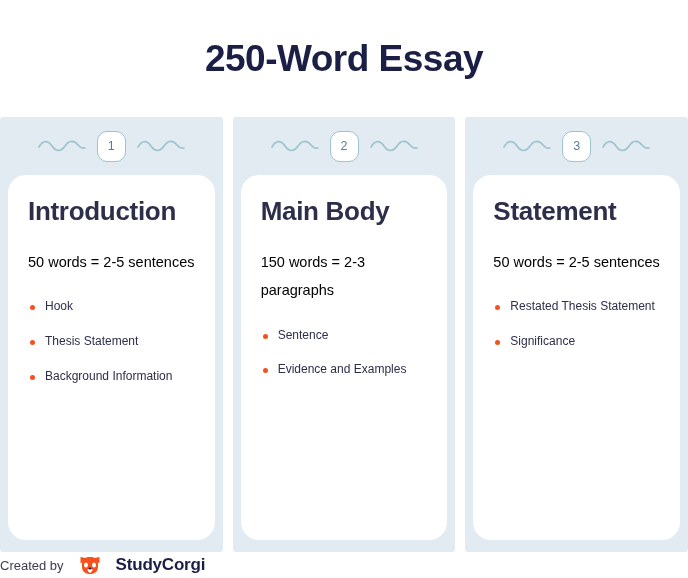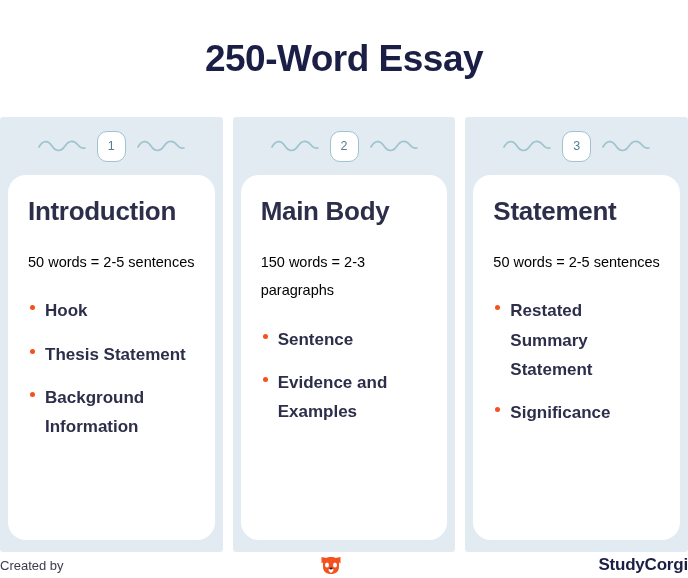--- a/index.html
+++ b/index.html
@@ -132,46 +132,45 @@
 
   .bullets {
     list-style: none;
     margin: 0;
     padding: 0;
   }
 
   .bullets li {
     position: relative;
     padding-left: 17px;
-    font-size: 17px;
+    font-size: 12px;
     line-height: 1.72;
     color: #2d2e4a;
     margin-bottom: 14px;
-    font-weight: bold;
   }
 
   .bullets li:last-child { margin-bottom: 0; }
 
   .bullets li::before {
     content: "";
     position: absolute;
     left: 2px;
     top: 9px;
     width: 5px;
     height: 5px;
     border-radius: 50%;
     background: #f4511e;
   }
 
   
   .footer {
     flex: 1 1 auto;
     display: flex;
     align-items: center;
-    justify-content: space-between;
+    justify-content: flex-start;
     gap: 15px;
     background: #ffffff;
   }
 
   .footer-text {
     font-size: 13px;
     color: #3c3c50;
   }
 
   .brand-logo {
@@ -251,21 +250,21 @@
         </svg>
         <div class="step-badge">3</div>
         <svg class="wave" viewBox="0 0 48 16">
           <path d="M1 9 C5 2, 10 2, 14 8 C18 14, 23 14, 27 8 C31 2, 36 2, 40 7 C42 9.5, 44.5 10.5, 47 10" fill="none" stroke="#9ec4cf" stroke-width="1.7" stroke-linecap="round"></path>
         </svg>
       </div>
       <div class="card">
         <div class="card-title">Statement</div>
         <div class="card-meta">50 words = 2-5 sentences</div>
         <ul class="bullets">
-          <li>Restated Summary Statement</li>
+          <li>Restated Thesis Statement</li>
           <li>Significance</li>
         </ul>
       </div>
     </div>
 
   </div>
 
   <div class="footer">
     <span class="footer-text">Created by</span>
     <svg class="brand-logo" viewBox="0 0 44 38">

